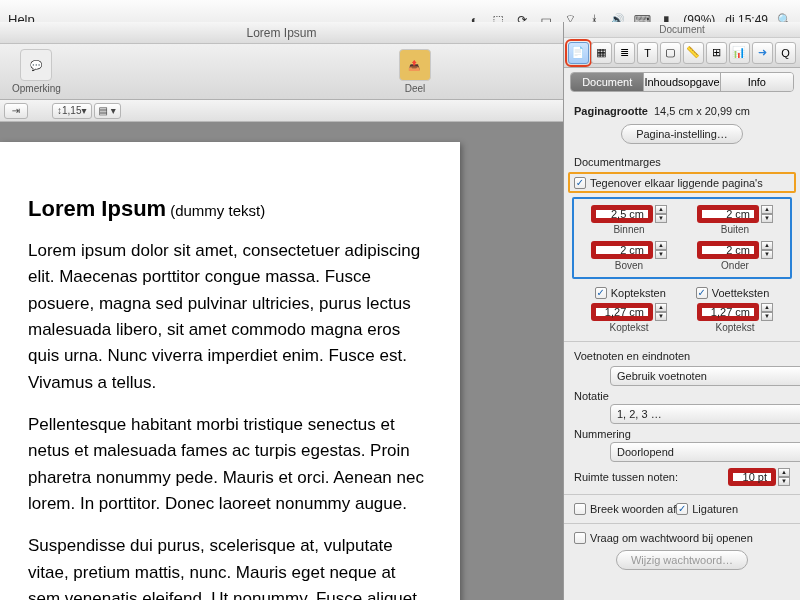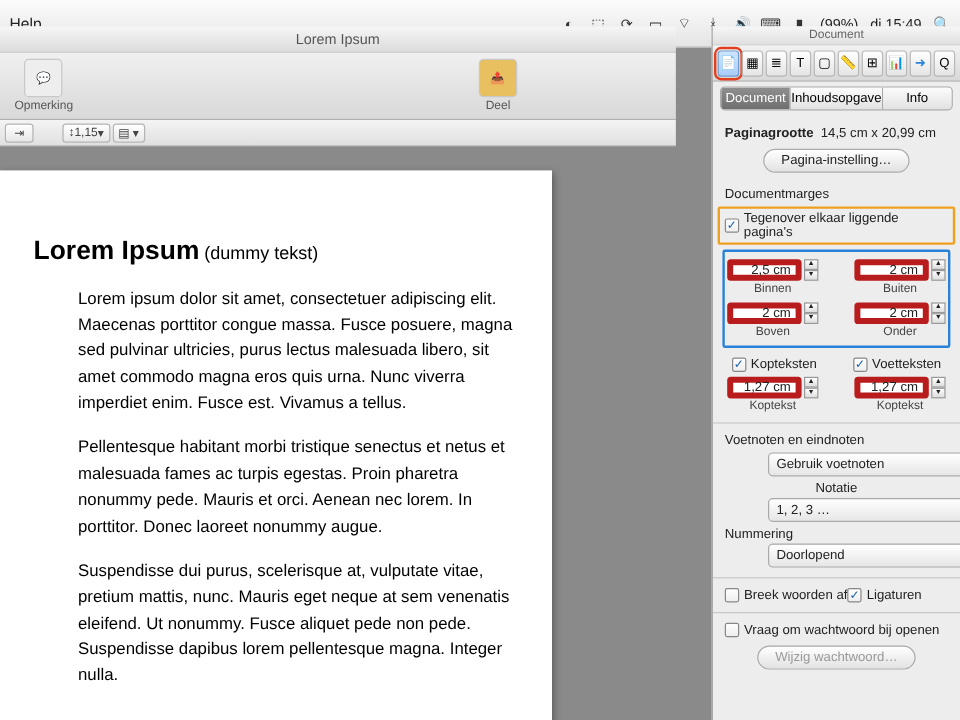--- a/index.html
+++ b/index.html
@@ -17,24 +17,24 @@
 .toolbar-area { height: 56px; background: linear-gradient(#f0f0f0,#d8d8d8); border-bottom: 1px solid #b0b0b0; display: flex; align-items: center; padding: 4px 12px; }
 .tb-item { display: flex; flex-direction: column; align-items: center; font-size: 10px; color: #555; }
 .tb-icon { width: 32px; height: 32px; background: #eee; border: 1px solid #c8c8c8; border-radius: 4px; margin-bottom: 2px; display: flex; align-items: center; justify-content: center; }
 .tb-spacer { flex: 1; }
 .ruler-bar { height: 22px; background: linear-gradient(#f4f4f4,#e0e0e0); border-bottom: 1px solid #b8b8b8; display: flex; align-items: center; gap: 2px; padding: 0 4px; }
 .rb-btn { height: 16px; min-width: 24px; background: linear-gradient(#ffffff,#e6e6e6); border: 1px solid #b5b5b5; border-radius: 3px; display: inline-flex; align-items: center; justify-content: center; font-size: 10px; padding: 0 4px; color: #444; }
 .canvas { position: absolute; top: 122px; left: 0; right: 237px; bottom: 0; background: #8a8a8a; overflow: hidden; }
 .page { position: absolute; left: 0; top: 20px; width: 460px; min-height: 500px; background: #fff; box-shadow: 2px 2px 6px rgba(0,0,0,.35); padding: 54px 28px 20px 28px; font-family: Georgia, "Times New Roman", serif; color: #000; }
 .page h1 { font-size: 22px; font-weight: bold; display: inline; }
 .page .sub { font-size: 15px; font-weight: normal; }
-.page p { font-size: 14px; line-height: 1.55; margin-top: 16px; margin-left: 37px; }
-
-
-.inspector { position: absolute; top: 22px; right: 0; width: 207px; bottom: 0; background: #ededed; border-left: 1px solid #999; display: flex; flex-direction: column; }
+.page p { font-size: 17px; line-height: 1.55; margin-top: 16px; }
+
+
+.inspector { position: absolute; top: 22px; right: 0; width: 237px; bottom: 0; background: #ededed; border-left: 1px solid #999; display: flex; flex-direction: column; }
 .insp-title { height: 16px; font-size: 10px; color: #666; text-align: center; background: linear-gradient(#f6f6f6,#e0e0e0); border-bottom: 1px solid #ccc; line-height: 16px; }
 .insp-tabs { height: 30px; background: linear-gradient(#f2f2f2,#d8d8d8); border-bottom: 1px solid #b0b0b0; display: flex; align-items: center; padding: 3px 4px; gap: 2px; }
 .itab { width: 22px; height: 22px; border: 1px solid #b8b8b8; border-radius: 3px; background: linear-gradient(#ffffff,#e4e4e4); display: inline-flex; align-items: center; justify-content: center; font-size: 11px; }
 .itab.active { background: linear-gradient(#cfe5ff,#a9cdf7); border-color: #6a9ad0; }
 .highlight-red { outline: 2px solid #e04020; outline-offset: 1px; }
 .seg { display: flex; margin: 4px 6px; height: 20px; border: 1px solid #aaa; border-radius: 4px; overflow: hidden; font-size: 11px; }
 .seg div { flex: 1; display: flex; align-items: center; justify-content: center; background: linear-gradient(#fcfcfc,#e2e2e2); border-right: 1px solid #aaa; cursor: default; }
 .seg div:last-child { border-right: none; }
 .seg div.sel { background: linear-gradient(#8f8f8f,#6f6f6f); color: #fff; }
 .insp-body { padding: 6px 10px 10px 10px; font-size: 11px; color: #222; overflow: hidden; }
@@ -226,25 +226,35 @@
               <span>▼</span>
             </div>
           </div>
         <div class="sub-lbl">Koptekst</div>
       </div>
     </div>
 
     <div class="sep"></div>
     <div class="section-h">Voetnoten en eindnoten</div>
     <div class="select full">Gebruik voetnoten</div>
-    <div style="margin-top:4px;text-align:center;">Notatie</div>
+    <div style="margin-top:4px;">Notatie</div>
     <div class="select full">1, 2, 3 …</div>
     <div style="margin-top:4px;">Nummering</div>
     <div class="select full">Doorlopend</div>
 
+    <div class="inline-field">
+      <span>Ruimte tussen noten:</span>
+      <div class="num-wrap" style="margin-left:auto;">
+          <div class="num-input" style="width:48px;">10 pt</div>
+          <div class="stepper">
+            <span>▲</span>
+            <span>▼</span>
+          </div>
+        </div>
+    </div>
 
     <div class="sep"></div>
     <div class="row" style="">
       <label class="chk">
           <span class="chkbox"></span>
           <span>Breek woorden af</span>
         </label>
       <label class="chk">
           <span class="chkbox">✓</span>
           <span>Ligaturen</span>

